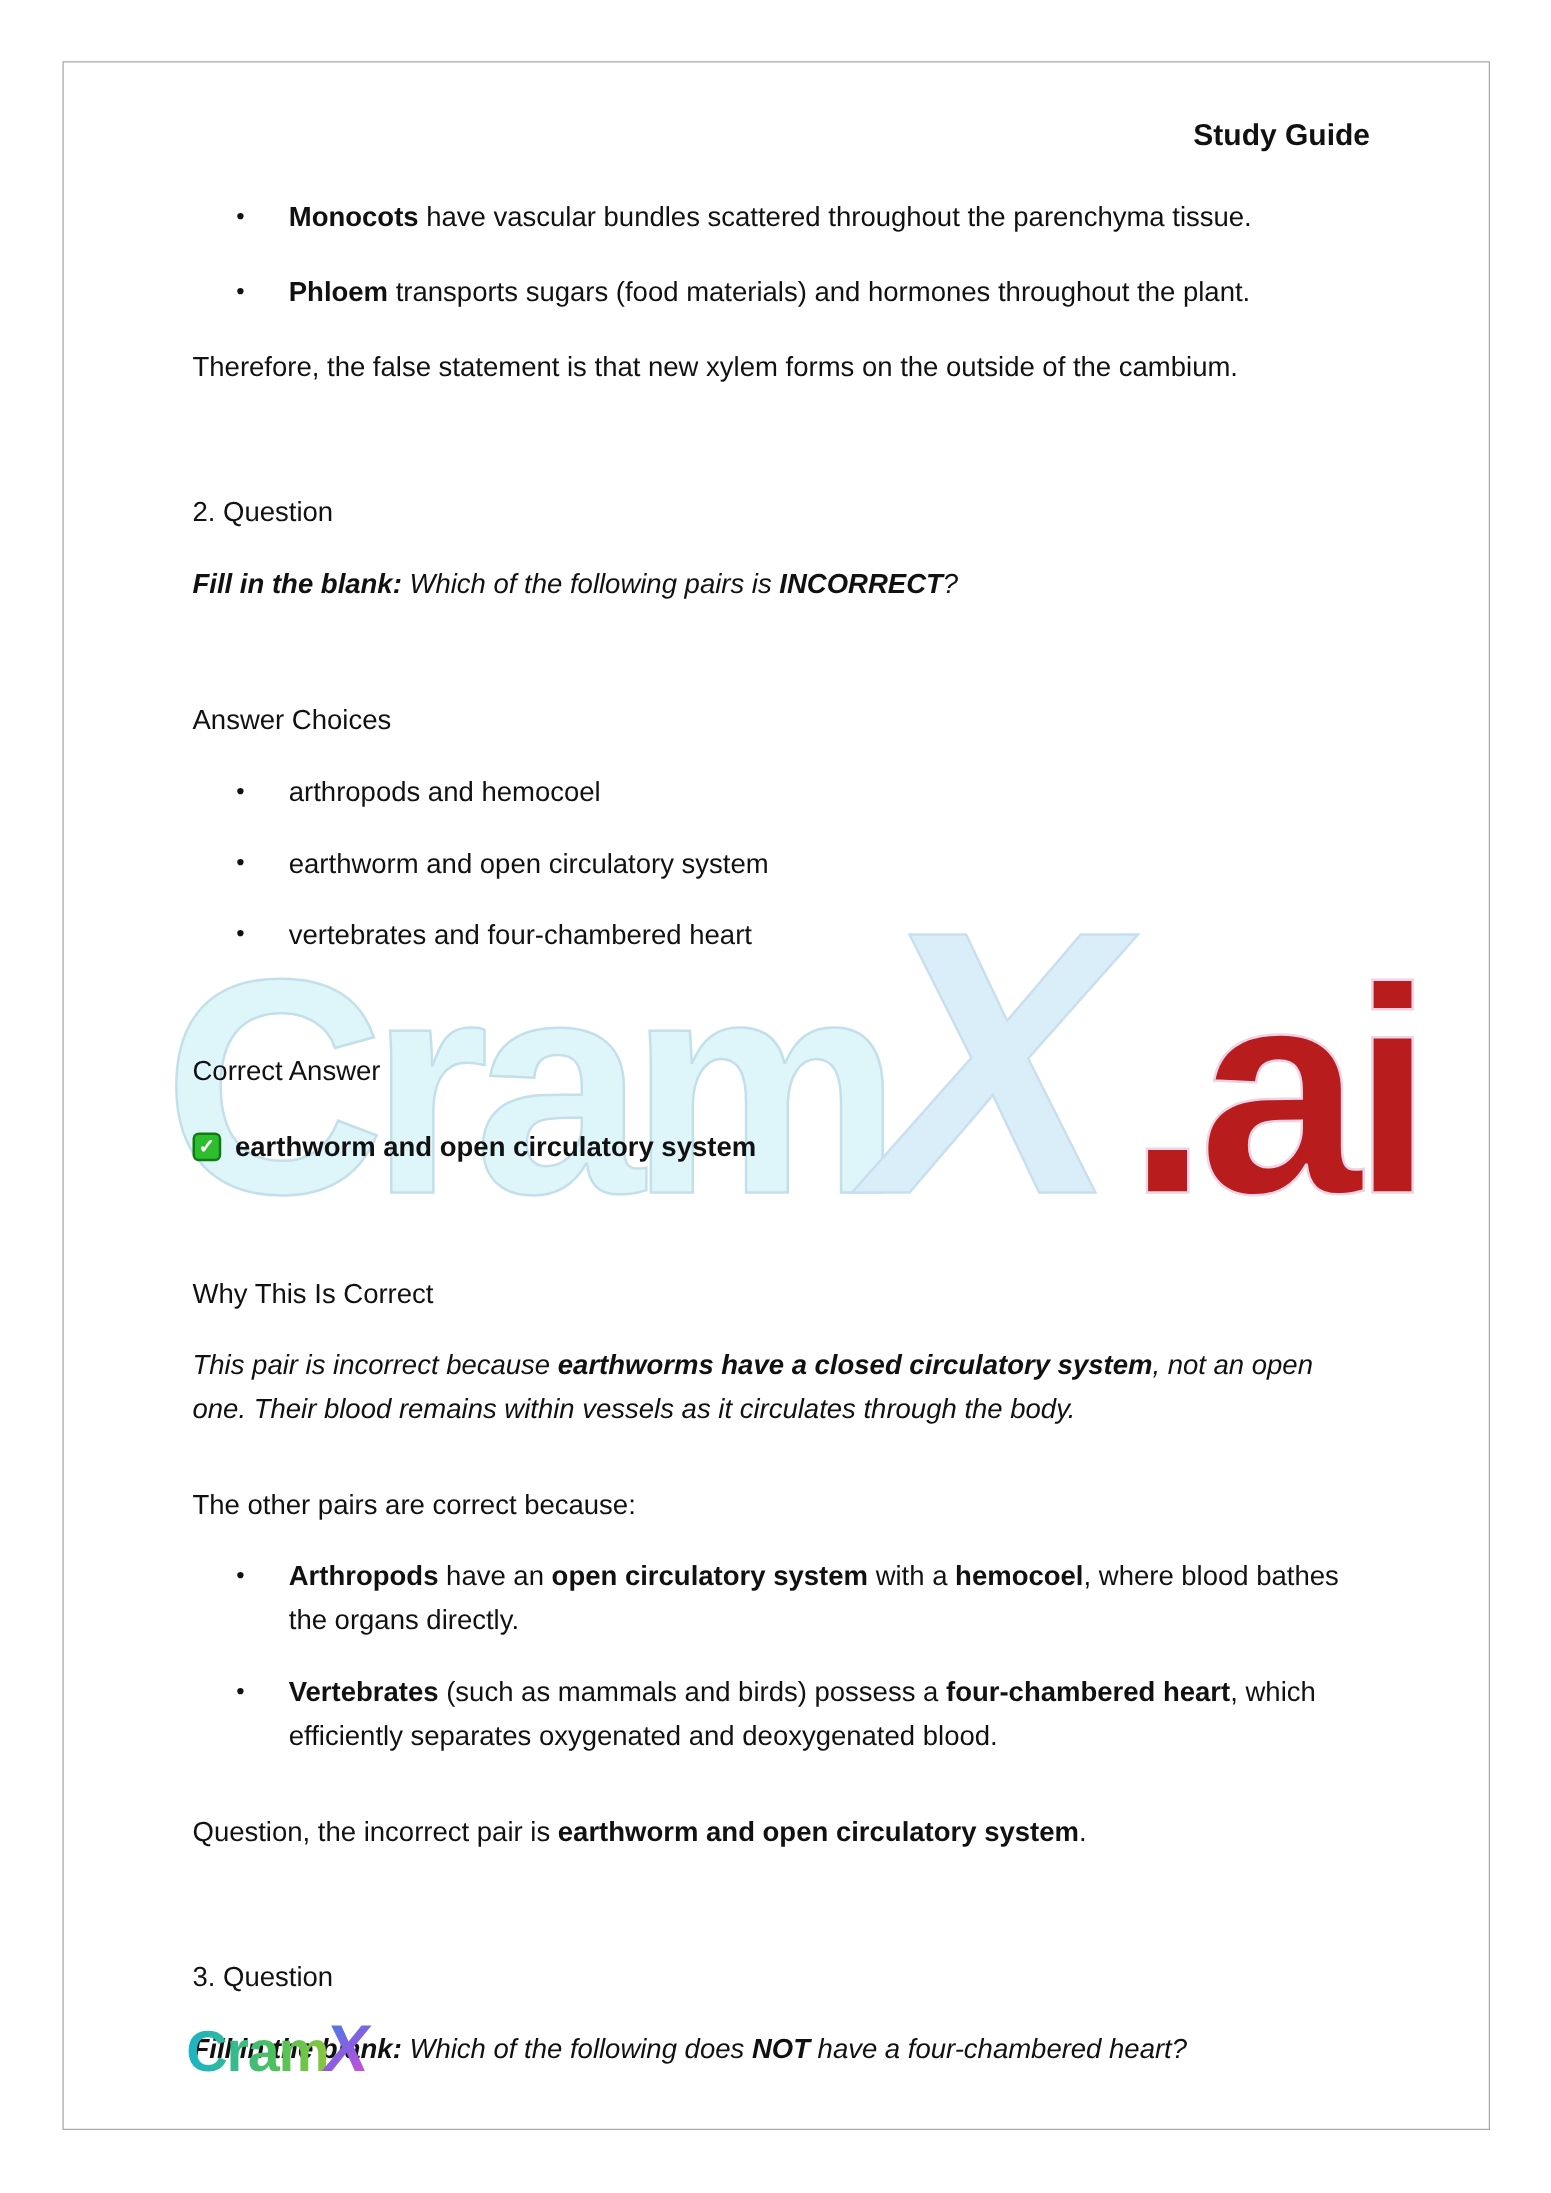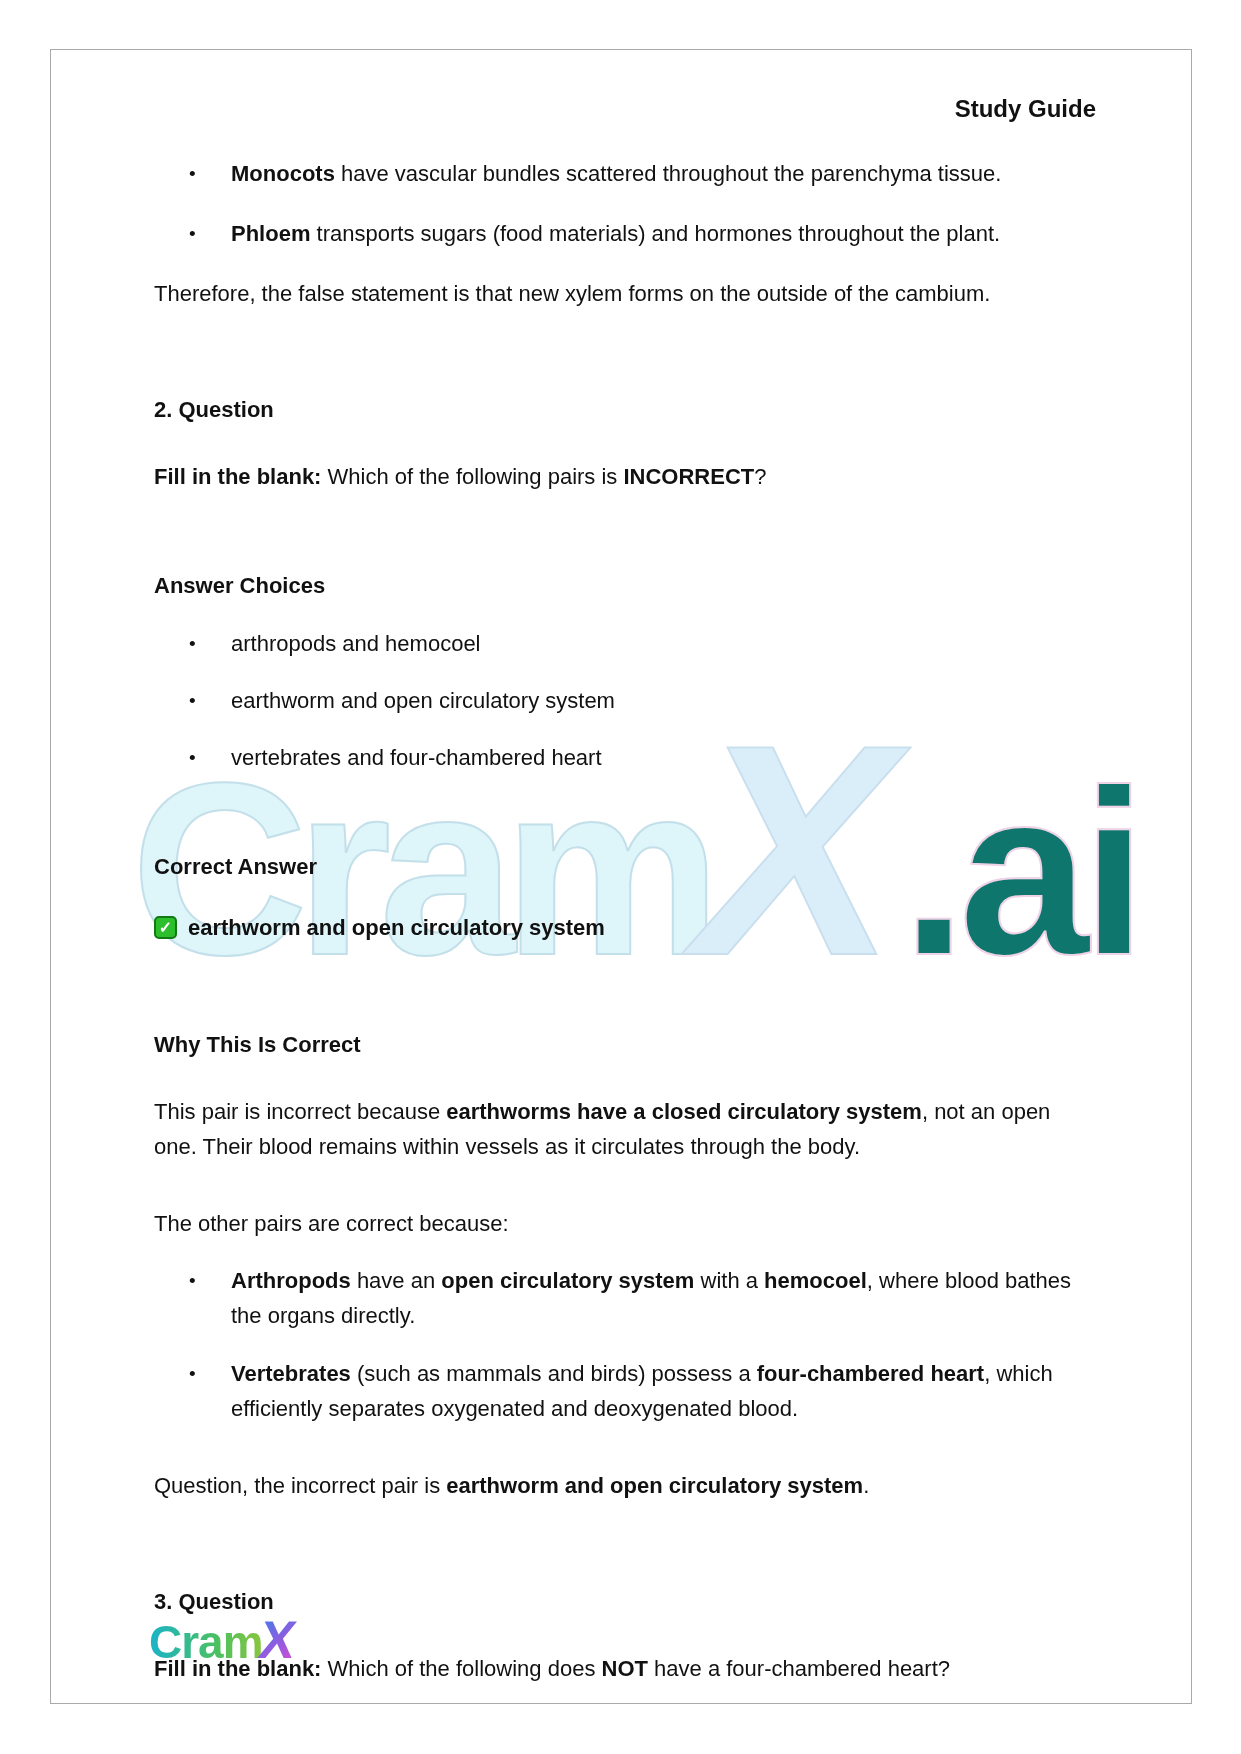--- a/index.html
+++ b/index.html
@@ -13,43 +13,43 @@
     font-size:22px;line-height:35px;
   }
   .doc-title{
     font-size:24px;line-height:42px;font-weight:700;text-align:right;
     margin:38px 0 0 0;
   }
   .bullets{margin-top:26px;}
   .bullet{display:flex;margin-left:35px;margin-bottom:25px;}
   .bullet .dot{flex:0 0 42px;font-size:19px;}
   .para{margin:0;}
-  .h-bold{font-weight:700;margin:0;}
+  .h-bold{font-weight:400;margin:0;}
   .mt-section{margin-top:81px;}
-  .mt-line{margin-top:32px;}
+  .mt-line{margin-top:22px;font-style:italic;}
   .mt-block{margin-top:74px;}
   .mt-p{margin-top:42px;}
   .choices{margin-top:23px;}
   .choices .bullet{margin-bottom:22px;}
   .check-line{display:flex;align-items:center;margin-top:26px;font-weight:700;}
   .checkbox{
     width:23px;height:23px;border-radius:5px;margin-right:11px;
     background:#2dbe2d;border:2px solid #127a12;box-sizing:border-box;
     display:flex;align-items:center;justify-content:center;
     color:#fff;font-size:16px;line-height:1;font-weight:700;flex:0 0 auto;
   }
   .why-heading{margin-top:82px;}
   
   .watermark{
     position:absolute;left:80px;top:650px;z-index:1;line-height:1;
     font-weight:700;white-space:nowrap;user-select:none;
   }
   .wm-cram{font-size:245px;color:#def5fa;-webkit-text-stroke:2px #c3e0ea;letter-spacing:-12px;}
   .wm-x{font-size:300px;color:#d9eef9;-webkit-text-stroke:2px #cadfee;font-style:italic;margin-left:-14px;}
-  .wm-ai{font-size:235px;color:#0f766e;-webkit-text-stroke:2px #eed2e6;letter-spacing:-8px;margin-left:6px;}
+  .wm-ai{font-size:235px;color:#b91c1c;-webkit-text-stroke:2px #eed2e6;letter-spacing:-8px;margin-left:6px;}
   
   .logo{position:absolute;left:98px;top:1563px;z-index:2;line-height:1;font-weight:800;white-space:nowrap;}
   .logo-cram{
     font-size:46px;letter-spacing:-1px;
     background:linear-gradient(90deg,#1ab3c9 0%,#4cc05f 60%,#8ac63e 100%);
     -webkit-background-clip:text;background-clip:text;color:transparent;
   }
   .logo-x{
     font-size:53px;display:inline-block;transform:skewX(-10deg);margin-left:-3px;
     background:linear-gradient(140deg,#3e7de8 0%,#8f5ce0 55%,#d44fd0 100%);

